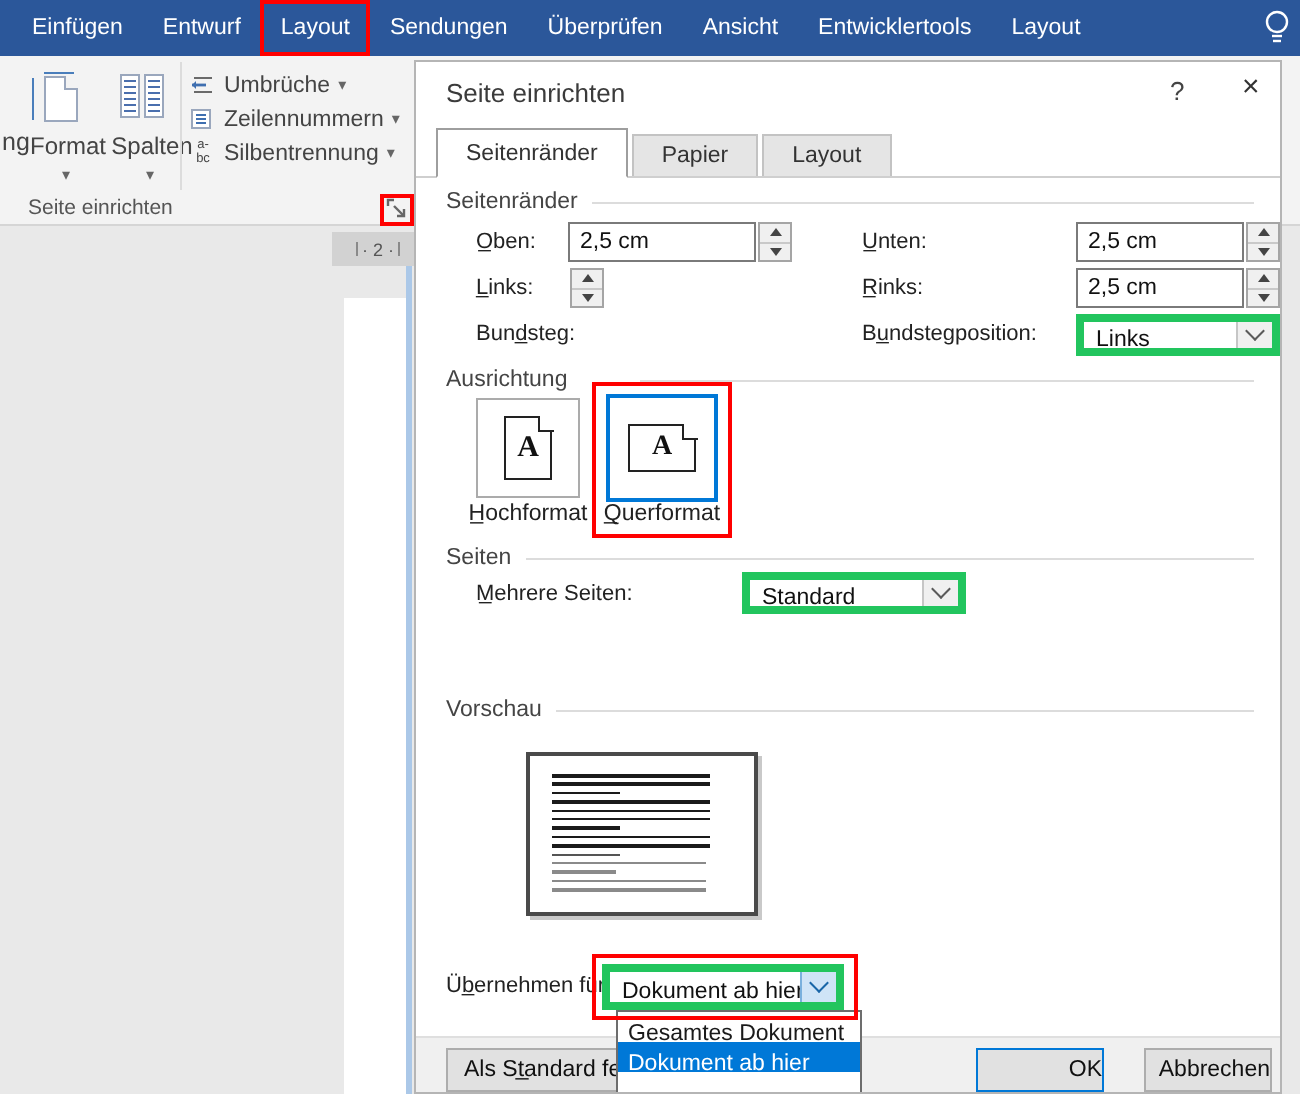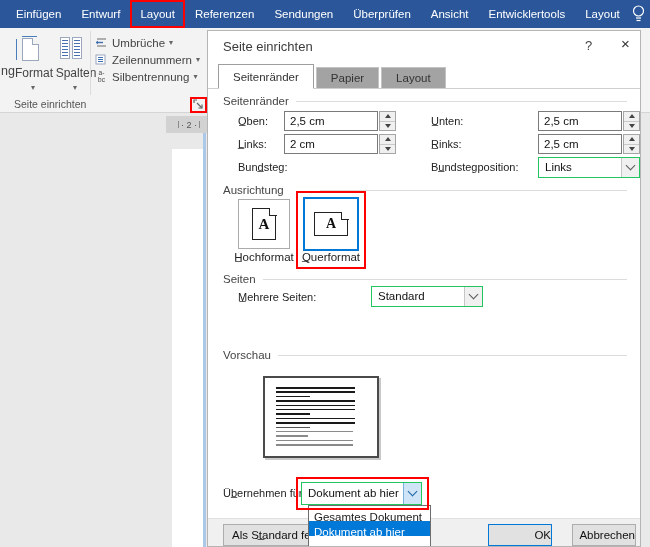--- a/index.html
+++ b/index.html
@@ -43,41 +43,41 @@
   .blueedge { position:absolute; left:203px; top:133px; width:3px; height:414px; background:#abc8e8; }
 
   
   .dialog { position:absolute; left:207px; top:30px; width:434px; height:517px; background:#fff;
             border:1px solid #b5b5b5; font-size:11px; color:#1a1a1a; overflow:hidden; z-index:10; }
   .dlg-title { position:absolute; left:15px; top:8px; font-size:13px; color:#3b3b3b; }
   .dlg-help  { position:absolute; left:377px; top:7px; font-size:13px; color:#444; cursor:default; }
   .dlg-close { position:absolute; left:413px; top:4px; font-size:15px; color:#333; cursor:default; }
   .dlgtabs { position:absolute; left:0; top:32px; width:434px; height:26px; display:flex;
              align-items:flex-end; padding-left:10px; border-bottom:1px solid #cfcfcf; }
-  .dtab { padding:0 14px; height:21px; line-height:21px; background:#a3a3a3; border:1px solid #c3c3c3;
+  .dtab { padding:0 14px; height:21px; line-height:21px; background:#e5e5e5; border:1px solid #c3c3c3;
           border-bottom:none; margin-right:2px; font-size:11.5px; color:#333; }
   .dtab.active { height:25px; line-height:25px; background:#fff; border:1px solid #9e9e9e;
                  border-bottom:1px solid #fff; margin-bottom:-1px; z-index:2; }
   .legend { position:absolute; left:15px; width:404px; display:flex; align-items:center; gap:7px;
             color:#454545; font-size:11.5px; }
   .legend .line { flex:1; border-top:1px solid #dcdcdc; }
   .flabel { position:absolute; height:20px; line-height:20px; color:#222; font-size:11px; }
   .spinfield { position:absolute; height:20px; display:flex; }
   .sf-text { border:1px solid #7a7a7a; background:#fff; height:20px; }
   .sf-text input { border:none; outline:none; width:100%; height:100%; padding:0 5px; font-size:11.5px;
                    font-family:"Liberation Sans",sans-serif; color:#111; background:transparent; }
   .sf-spin { width:17px; height:20px; border:1px solid #a5a5a5; background:#f0f0f0; margin-left:1px;
              display:flex; flex-direction:column; }
   .sf-spin > div { flex:1; display:flex; align-items:center; justify-content:center; }
   .sf-spin .u { border-bottom:1px solid #c9c9c9; }
   .tri-up { width:0; height:0; border-left:3px solid transparent; border-right:3px solid transparent;
             border-bottom:4px solid #444; }
   .tri-dn { width:0; height:0; border-left:3px solid transparent; border-right:3px solid transparent;
             border-top:4px solid #444; }
-  .combo { position:absolute; height:21px; border:1px solid #22c55e; background:#fff; display:flex; }
+  .combo { position:absolute; height:21px; border:4px solid #22c55e; background:#fff; display:flex; }
   .combo .val { flex:1; padding:0 6px; line-height:19px; font-size:11.5px; color:#111; white-space:nowrap; overflow:hidden; }
   .combo .arrow { width:18px; background:#f0f0f0; border-left:1px solid #c6c6c6;
                   display:flex; align-items:center; justify-content:center; }
   .combo .arrow.open { background:#cfe4f7; border-left:1px solid #7ab0dd; }
   .chev { width:7px; height:7px; border-right:1.5px solid #5a5a5a; border-bottom:1.5px solid #5a5a5a;
           transform:rotate(45deg); margin-top:-4px; }
   .tile { position:absolute; background:#fff; border:1px solid #ababab; display:flex;
           align-items:center; justify-content:center; }
   .tile.sel { border:2px solid #0078d7; }
   .pageicon { position:relative; background:#fff; border:1.5px solid #222;
@@ -103,21 +103,20 @@
 </style>
 </head>
 <body>
 
 <div class="stage">
 
   <div class="tabbar">
     <span class="rtab">Einfügen</span>
     <span class="rtab">Entwurf</span>
     <span class="rtab hl">Layout</span>
-    <span class="rtab">Referenzen</span>
     <span class="rtab">Sendungen</span>
     <span class="rtab">Überprüfen</span>
     <span class="rtab">Ansicht</span>
     <span class="rtab">Entwicklertools</span>
     <span class="rtab">Layout</span>
     <span class="bulb">
       <svg width="17" height="21" viewBox="0 0 17 21">
         <circle cx="8.5" cy="7" r="5" fill="none" stroke="#fff" stroke-width="1.2"></circle>
         <line x1="6" y1="14" x2="11" y2="14" stroke="#fff" stroke-width="1.2"></line>
         <line x1="6.5" y1="16.5" x2="10.5" y2="16.5" stroke="#fff" stroke-width="1.2"></line>
@@ -252,21 +251,20 @@
             <span class="tri-up"></span>
           </div>
           <div>
             <span class="tri-dn"></span>
           </div>
         </span>
     </div>
 
     <span class="flabel" style="left:30px; top:103px;">L̲inks:</span>
     <div class="spinfield" style="left:76px; top:103px;">
-      <span class="sf-text" style="width:94px;"><input value="2 cm" style=""></span>
       <span class="sf-spin">
           <div class="u">
             <span class="tri-up"></span>
           </div>
           <div>
             <span class="tri-dn"></span>
           </div>
         </span>
     </div>
     <span class="flabel" style="left:223px; top:103px;">R̲inks:</span>

